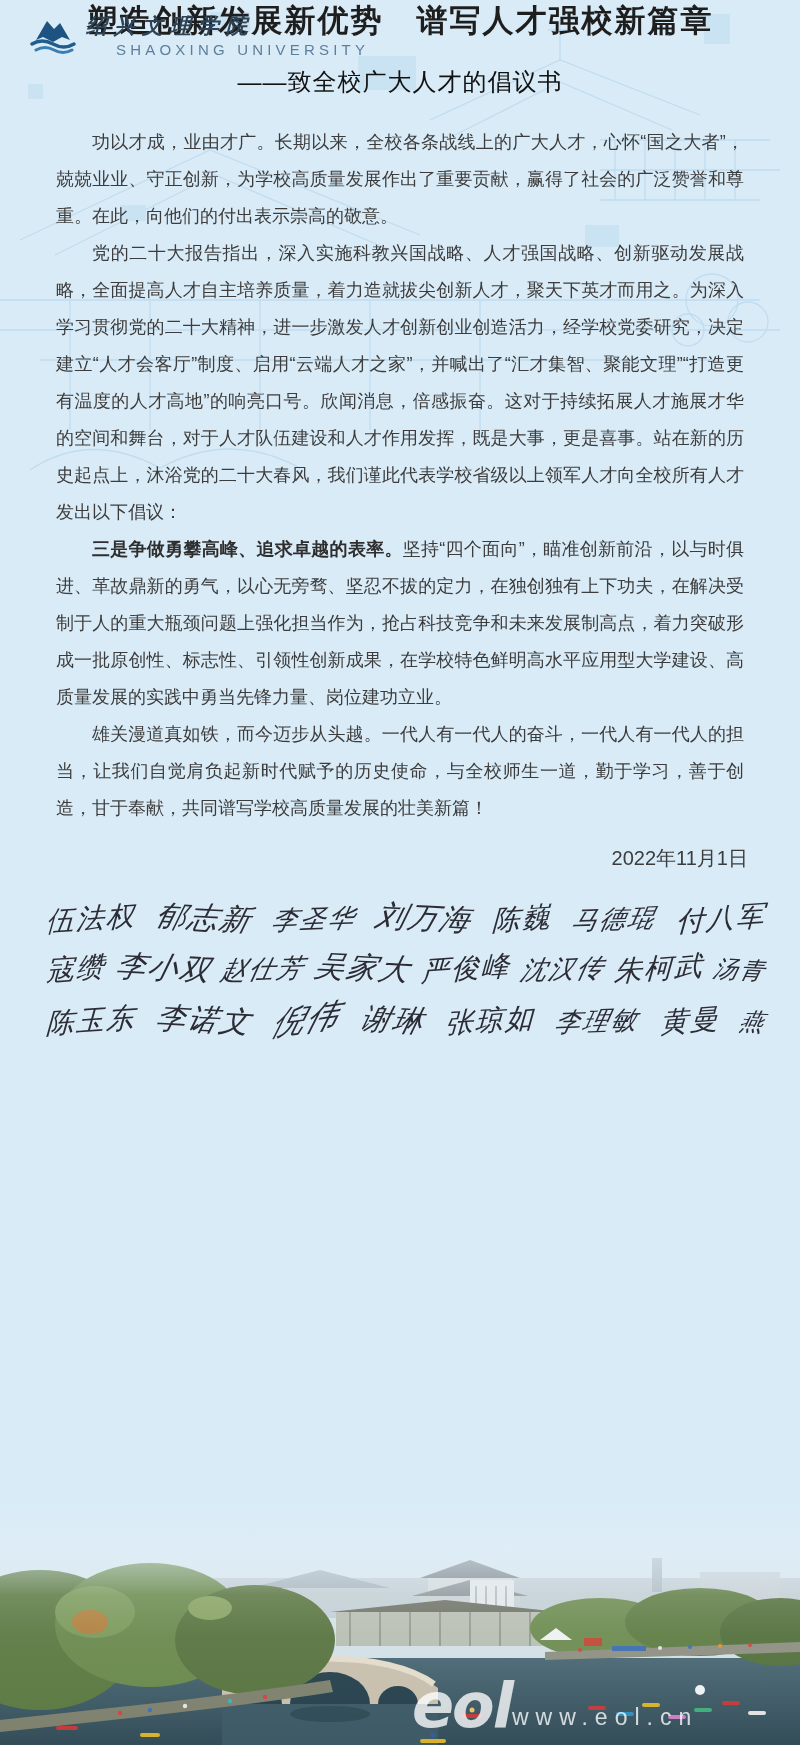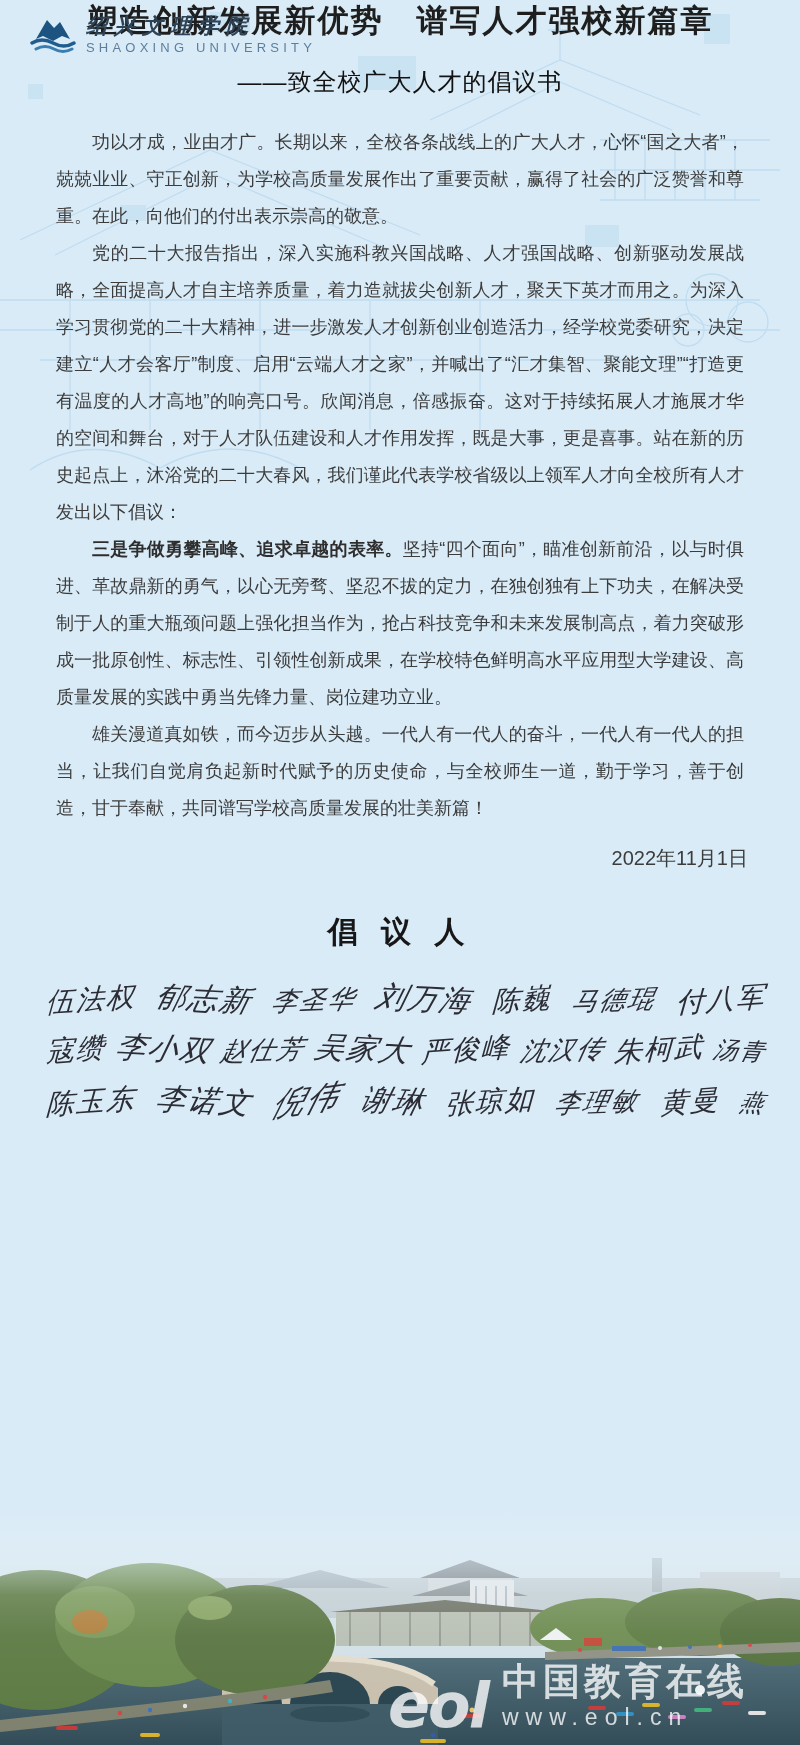--- a/index.html
+++ b/index.html
@@ -10,21 +10,21 @@
   }
   
   .bg-art{position:absolute;top:0;left:0;width:800px;height:580px;opacity:.75;}
   
   .logo{position:absolute;top:14px;left:30px;display:flex;align-items:center;gap:10px;z-index:3;}
   .logo-text{display:flex;flex-direction:column;line-height:1.15;}
   .logo-cn{
     font-family:"Liberation Serif",serif;font-weight:700;font-style:italic;
     font-size:21px;letter-spacing:7px;color:#2e4456;
   }
-  .logo-en{font-size:13px;letter-spacing:4.2px;color:#5d7f9c;margin-top:3px;}
+  .logo-en{font-size:15px;letter-spacing:4.2px;color:#5d7f9c;margin-top:3px;margin-left:30px;}
   
   .title{
     margin:0;text-align:center;
     font-family:"Liberation Serif",serif;font-weight:900;
     font-size:31px;color:#1e1e1e;letter-spacing:2px;position:relative;z-index:2;
   }
   .subtitle{
     margin:24px 0 0;text-align:center;font-weight:400;
     font-size:24px;color:#121212;letter-spacing:1px;position:relative;z-index:2;
   }
@@ -49,21 +49,21 @@
   .sig-row .sig:nth-child(3n){font-size:26px;transform:rotate(-2deg) skewX(-14deg);}
   .sig-row-3 .sig:nth-child(3){font-size:32px;transform:rotate(-8deg) skewX(-24deg);}
   .sig-row-3 .sig:last-child,.sig-row-2 .sig:last-child{font-size:24px;}
   
   .photo{position:absolute;left:0;bottom:0;width:800px;height:245px;z-index:1;}
   .photo svg{display:block;}
   .photo-haze{position:absolute;inset:0;background:linear-gradient(rgba(255,255,255,.38),rgba(255,255,255,.05) 55%,rgba(255,255,255,0));pointer-events:none;}
   .photo-fade{position:absolute;top:0;left:0;width:100%;height:95px;
     background:linear-gradient(#d9ebf7 6%,rgba(217,235,247,0));pointer-events:none;}
   .wm{
-    position:absolute;left:388px;bottom:14px;display:flex;align-items:flex-end;gap:14px;
+    position:absolute;left:412px;bottom:14px;display:flex;align-items:flex-end;
     color:rgba(255,255,255,.78);pointer-events:none;
   }
   .wm-logo{font-family:"DejaVu Sans",sans-serif;font-weight:700;font-style:italic;font-size:62px;line-height:.8;letter-spacing:-2px;}
   .wm-col{display:flex;flex-direction:column;align-items:flex-start;}
   .wm-name{font-weight:700;font-size:37px;letter-spacing:4px;line-height:1.05;}
   .wm-url{font-size:23px;letter-spacing:7px;margin-top:2px;}
 </style>
 </head>
 <body>
 
@@ -112,21 +112,20 @@
 
   <div class="content">
     <p class="para"><b class="lead"></b><span>功以才成，业由才广。长期以来，全校各条战线上的广大人才，心怀“国之大者”，兢兢业业、守正创新，为学校高质量发展作出了重要贡献，赢得了社会的广泛赞誉和尊重。在此，向他们的付出表示崇高的敬意。</span></p>
     <p class="para"><b class="lead"></b><span>党的二十大报告指出，深入实施科教兴国战略、人才强国战略、创新驱动发展战略，全面提高人才自主培养质量，着力造就拔尖创新人才，聚天下英才而用之。为深入学习贯彻党的二十大精神，进一步激发人才创新创业创造活力，经学校党委研究，决定建立“人才会客厅”制度、启用“云端人才之家”，并喊出了“汇才集智、聚能文理”“打造更有温度的人才高地”的响亮口号。欣闻消息，倍感振奋。这对于持续拓展人才施展才华的空间和舞台，对于人才队伍建设和人才作用发挥，既是大事，更是喜事。站在新的历史起点上，沐浴党的二十大春风，我们谨此代表学校省级以上领军人才向全校所有人才发出以下倡议：</span></p>
     <p class="para"><b class="lead">三是争做勇攀高峰、追求卓越的表率。</b><span>坚持“四个面向”，瞄准创新前沿，以与时俱进、革故鼎新的勇气，以心无旁骛、坚忍不拔的定力，在独创独有上下功夫，在解决受制于人的重大瓶颈问题上强化担当作为，抢占科技竞争和未来发展制高点，着力突破形成一批原创性、标志性、引领性创新成果，在学校特色鲜明高水平应用型大学建设、高质量发展的实践中勇当先锋力量、岗位建功立业。</span></p>
     <p class="para"><b class="lead"></b><span>雄关漫道真如铁，而今迈步从头越。一代人有一代人的奋斗，一代人有一代人的担当，让我们自觉肩负起新时代赋予的历史使命，与全校师生一道，勤于学习，善于创造，甘于奉献，共同谱写学校高质量发展的壮美新篇！</span></p>
   </div>
 
   <div class="date">2022年11月1日</div>
 
-  <h3 class="signers-heading">倡 议 人</h3>
 
   <div class="signatures">
     <div class="sig-row sig-row-1">
       <span class="sig">伍法权</span>
       <span class="sig">郁志新</span>
       <span class="sig">李圣华</span>
       <span class="sig">刘万海</span>
       <span class="sig">陈巍</span>
       <span class="sig">马德琨</span>
       <span class="sig">付八军</span>
@@ -249,19 +248,18 @@
         <rect x="420" y="239" width="26" height="4" rx="2" fill="#d8b22a"></rect>
         <circle cx="433" cy="235" r="2.5" fill="#355d9e"></circle>
       </g>
     </svg>
     <div class="photo-haze"></div>
     <div class="photo-fade"></div>
 
     <div class="wm">
       <span class="wm-logo">eol</span>
       <span class="wm-col">
-        <span class="wm-name">中国教育在线</span>
         <span class="wm-url">www.eol.cn</span>
       </span>
     </div>
   </div>
 
 </div>
 
 </body></html>

